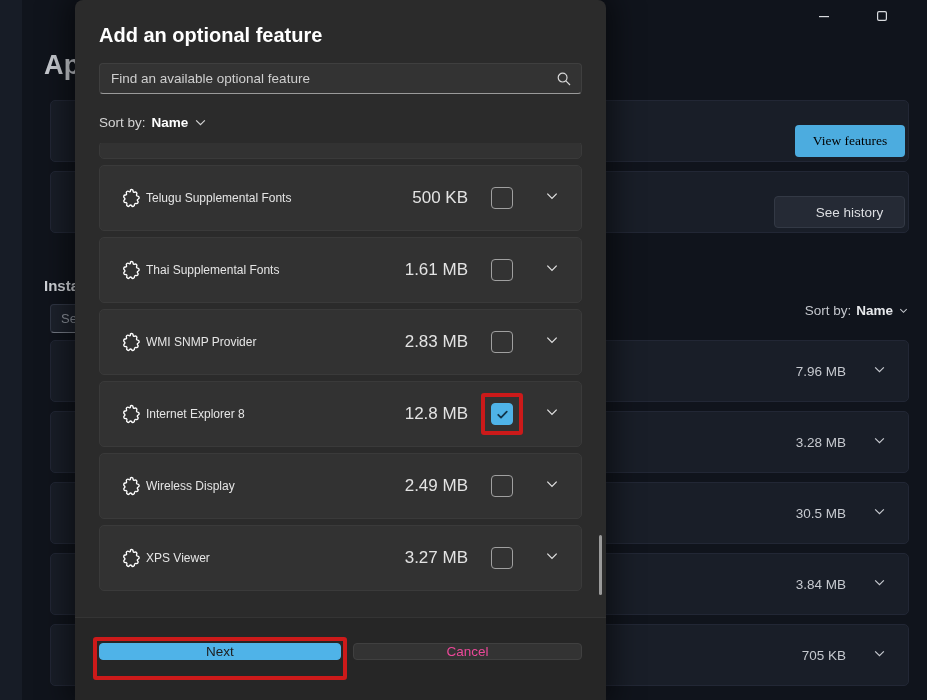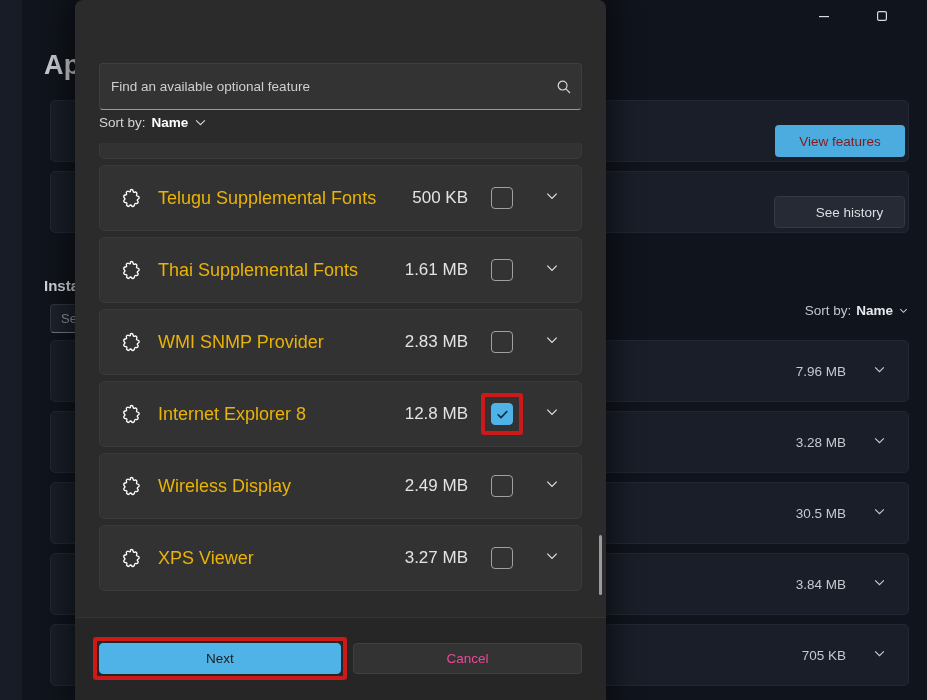--- a/index.html
+++ b/index.html
@@ -90,23 +90,24 @@
     position: absolute;
     height: 32px;
     right: 22px;
     border-radius: 4px;
     display: flex; align-items: center; justify-content: center;
     font-size: 13.5px;
     box-sizing: border-box;
   }
   #bg-view-features {
     background: #4cacdf;
-    color: #7f1d1d;
-    width: 130px;
+    color: #000000;
+    width: 110px;
     top: 125px;
+    font-family: Liberation Serif, serif;
   }
   #bg-see-history {
     background: #252a35;
     border: 1px solid #333945;
     color: #dcdee2;
     width: 131px;
     top: 196px;
     padding-left: 20px;
   }
   #bg-installed-head {
@@ -152,21 +153,21 @@
   #dlg-title {
     position: absolute;
     left: 24px; top: 24px;
     font-size: 20px;
     font-weight: bold;
     color: #ffffff;
   }
   #dlg-search {
     position: absolute;
     left: 24px; top: 63px;
-    width: 483px; height: 47px;
+    width: 483px; height: 31px;
     background: #333333;
     border: 1px solid #3f3f3f;
     border-bottom: 1.5px solid #9a9a9a;
     border-radius: 4px;
     box-sizing: border-box;
     display: flex; align-items: center;
   }
   #dlg-search-input {
     flex: 1;
     background: transparent;
@@ -212,24 +213,24 @@
   }
   .feat-ico {
     position: absolute;
     left: 22px; top: 50%;
     transform: translateY(-50%);
     width: 22px; height: 22px;
     color: #ffffff;
   }
   .feat-name {
     position: absolute;
-    left: 58px; top: 50%;
-    transform: translateY(-50%);
-    font-size: 18px;
-    color: #eab308;
+    left: 46px; top: 50%;
+    transform: translateY(-50%);
+    font-size: 12px;
+    color: #e5e5e5;
   }
   .feat-size {
     position: absolute;
     right: 113px; top: 50%;
     transform: translateY(-50%);
     font-size: 17px;
     color: #e3e3e3;
     white-space: nowrap;
   }
   .feat-check {
@@ -280,21 +281,21 @@
   #dlg-footer {
     position: absolute;
     left: 0; right: 0; bottom: 0;
     height: 82px;
     background: #262626;
     border-top: 1px solid #343434;
   }
   .dlg-fbtn {
     position: absolute;
     top: 25px;
-    height: 31px;
+    height: 17px;
     border-radius: 4px;
     display: flex; align-items: center; justify-content: center;
     font-size: 13.5px;
     box-sizing: border-box;
   }
   #btn-next {
     left: 24px;
     width: 242px;
     background: #4fb3e8;
     color: #1d1d1d;
@@ -416,20 +417,21 @@
           <span class="bg-chev"><svg width="13" height="13" viewBox="0 0 12 12">
               <path d="M2 4L6 8l4-4" fill="none" stroke="currentColor" stroke-width="1.1"></path>
             </svg></span>
         </div>
       </div>
   </div>
 </div>
 
 <div id="dialog">
 
+  <div id="dlg-title">Add an optional feature</div>
 
   <div id="dlg-search">
     <input id="dlg-search-input" type="text" placeholder="Find an available optional feature" style="">
     <span id="dlg-search-icon">
       <svg width="16" height="16" viewBox="0 0 16 16" fill="none" stroke="currentColor" stroke-width="1.2">
         <circle cx="6.6" cy="6.6" r="4.4"></circle>
         <path d="M9.9 9.9L14 14"></path>
       </svg>
     </span>
   </div>

